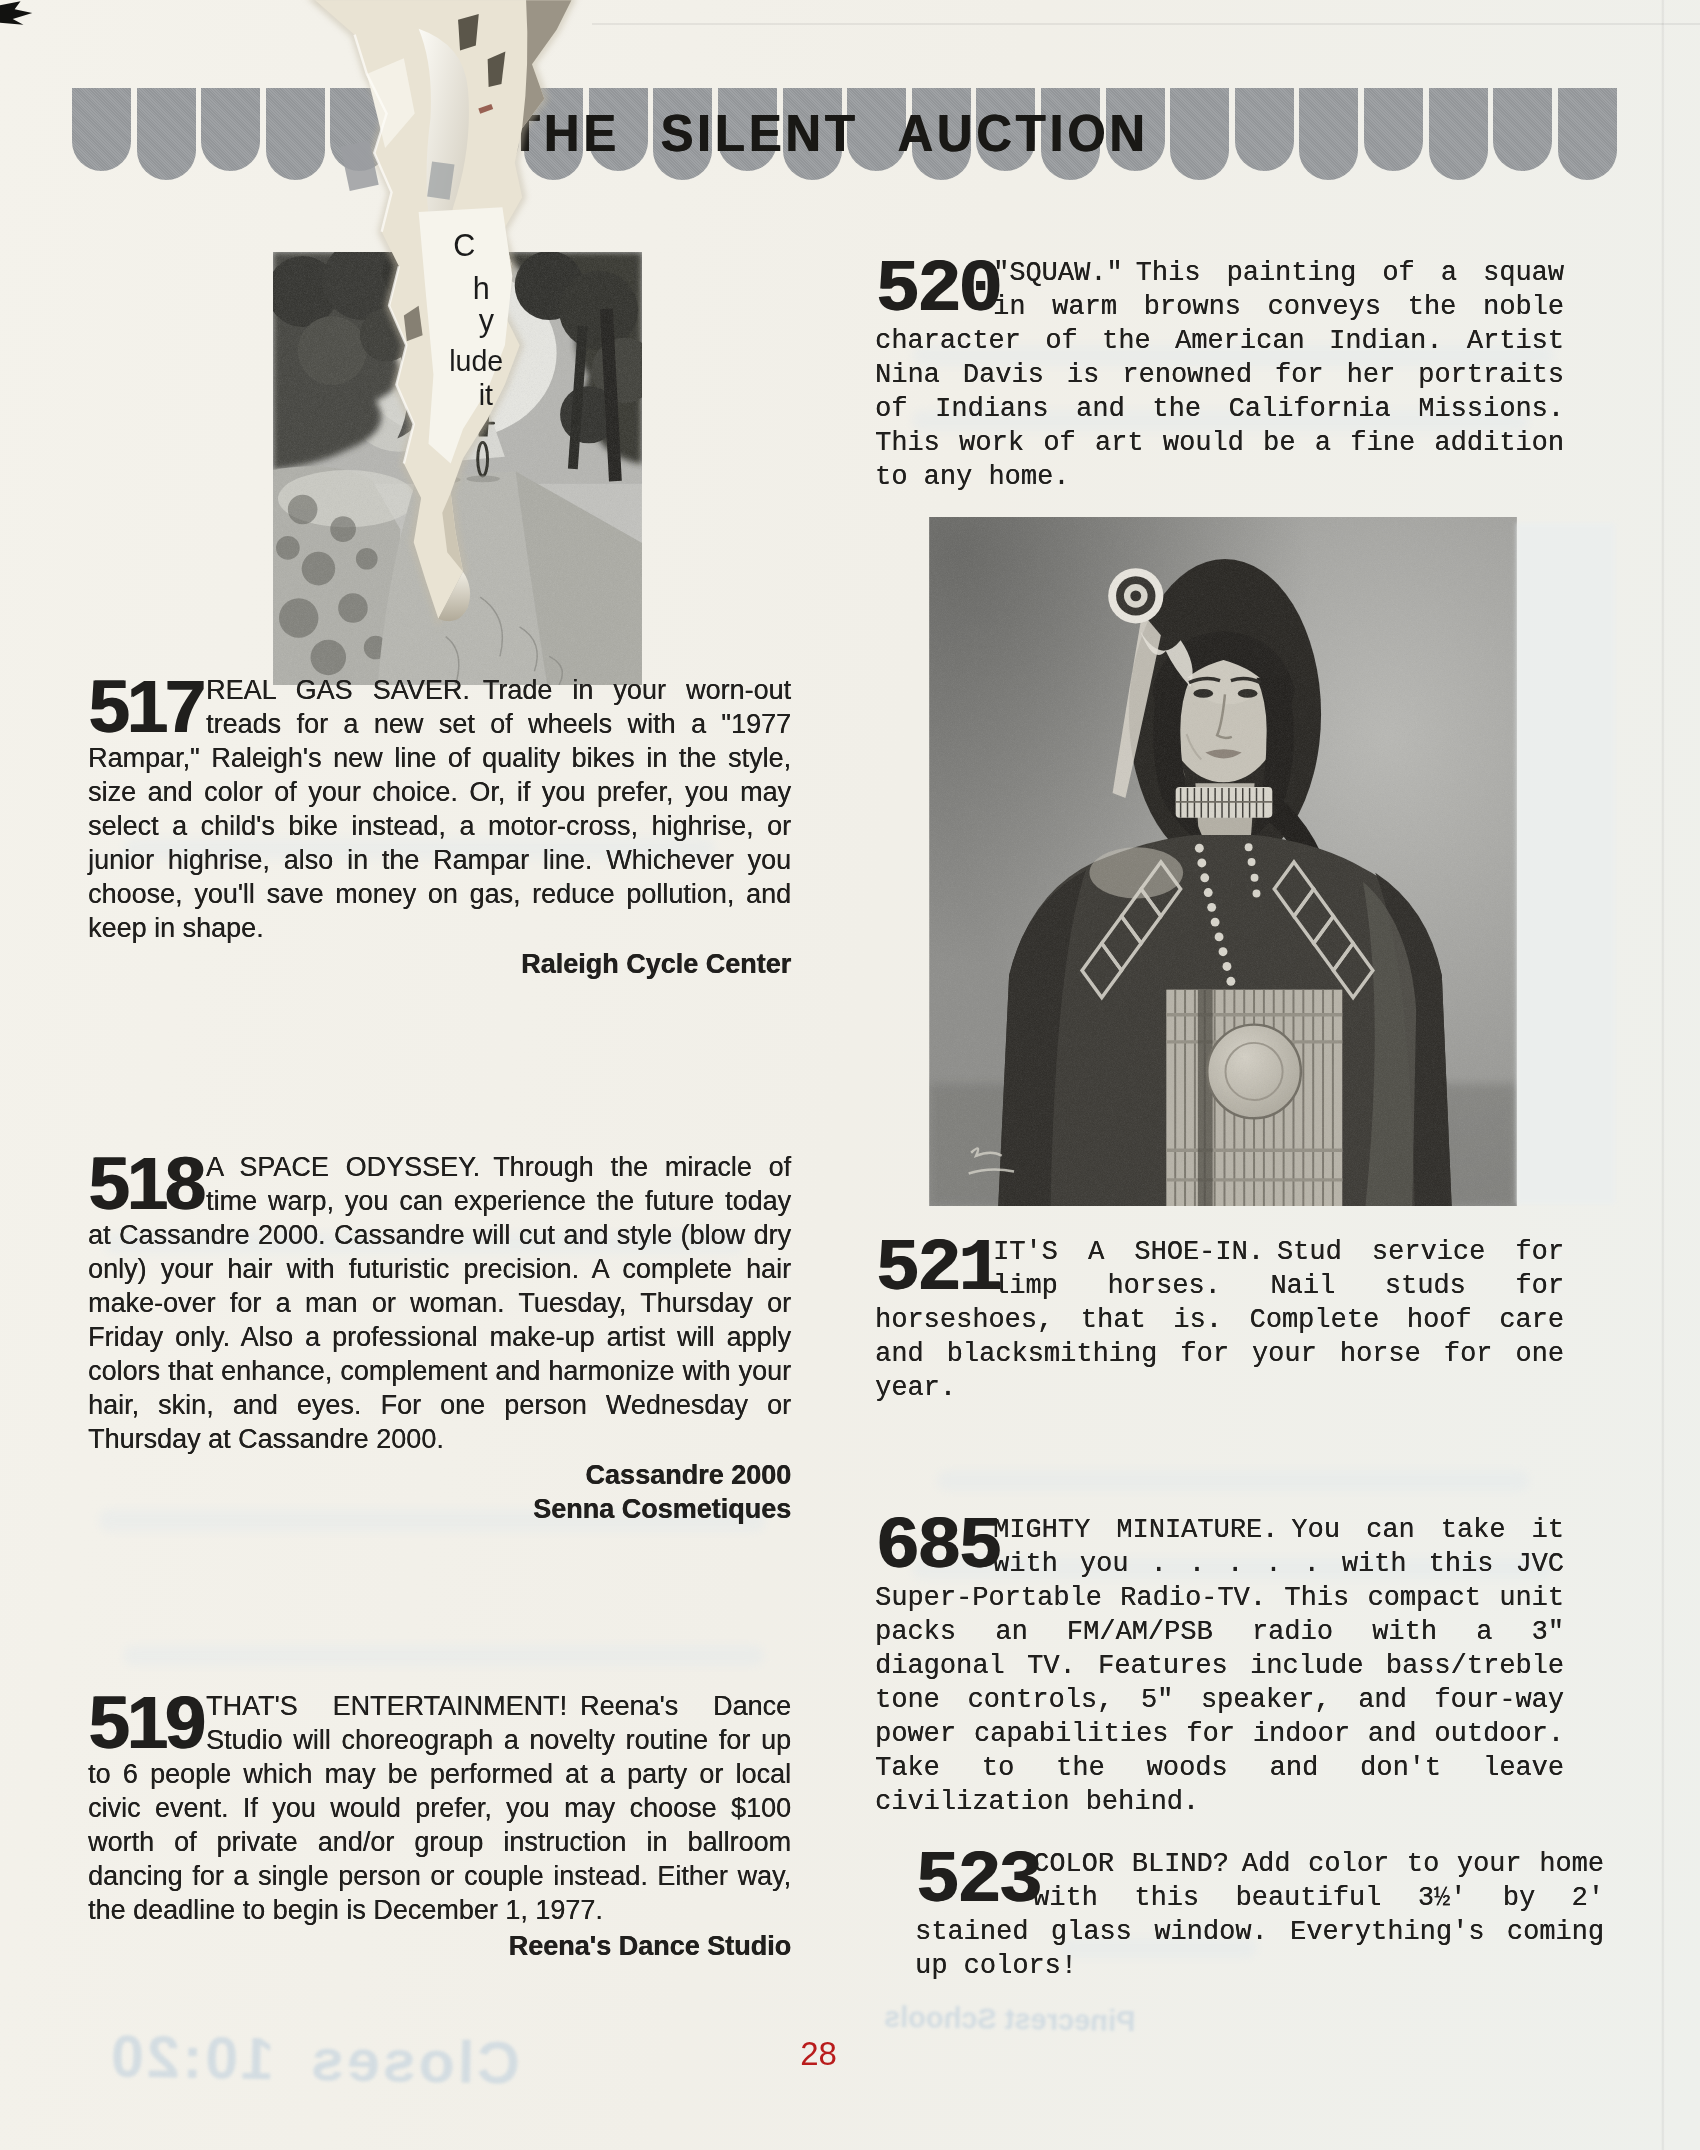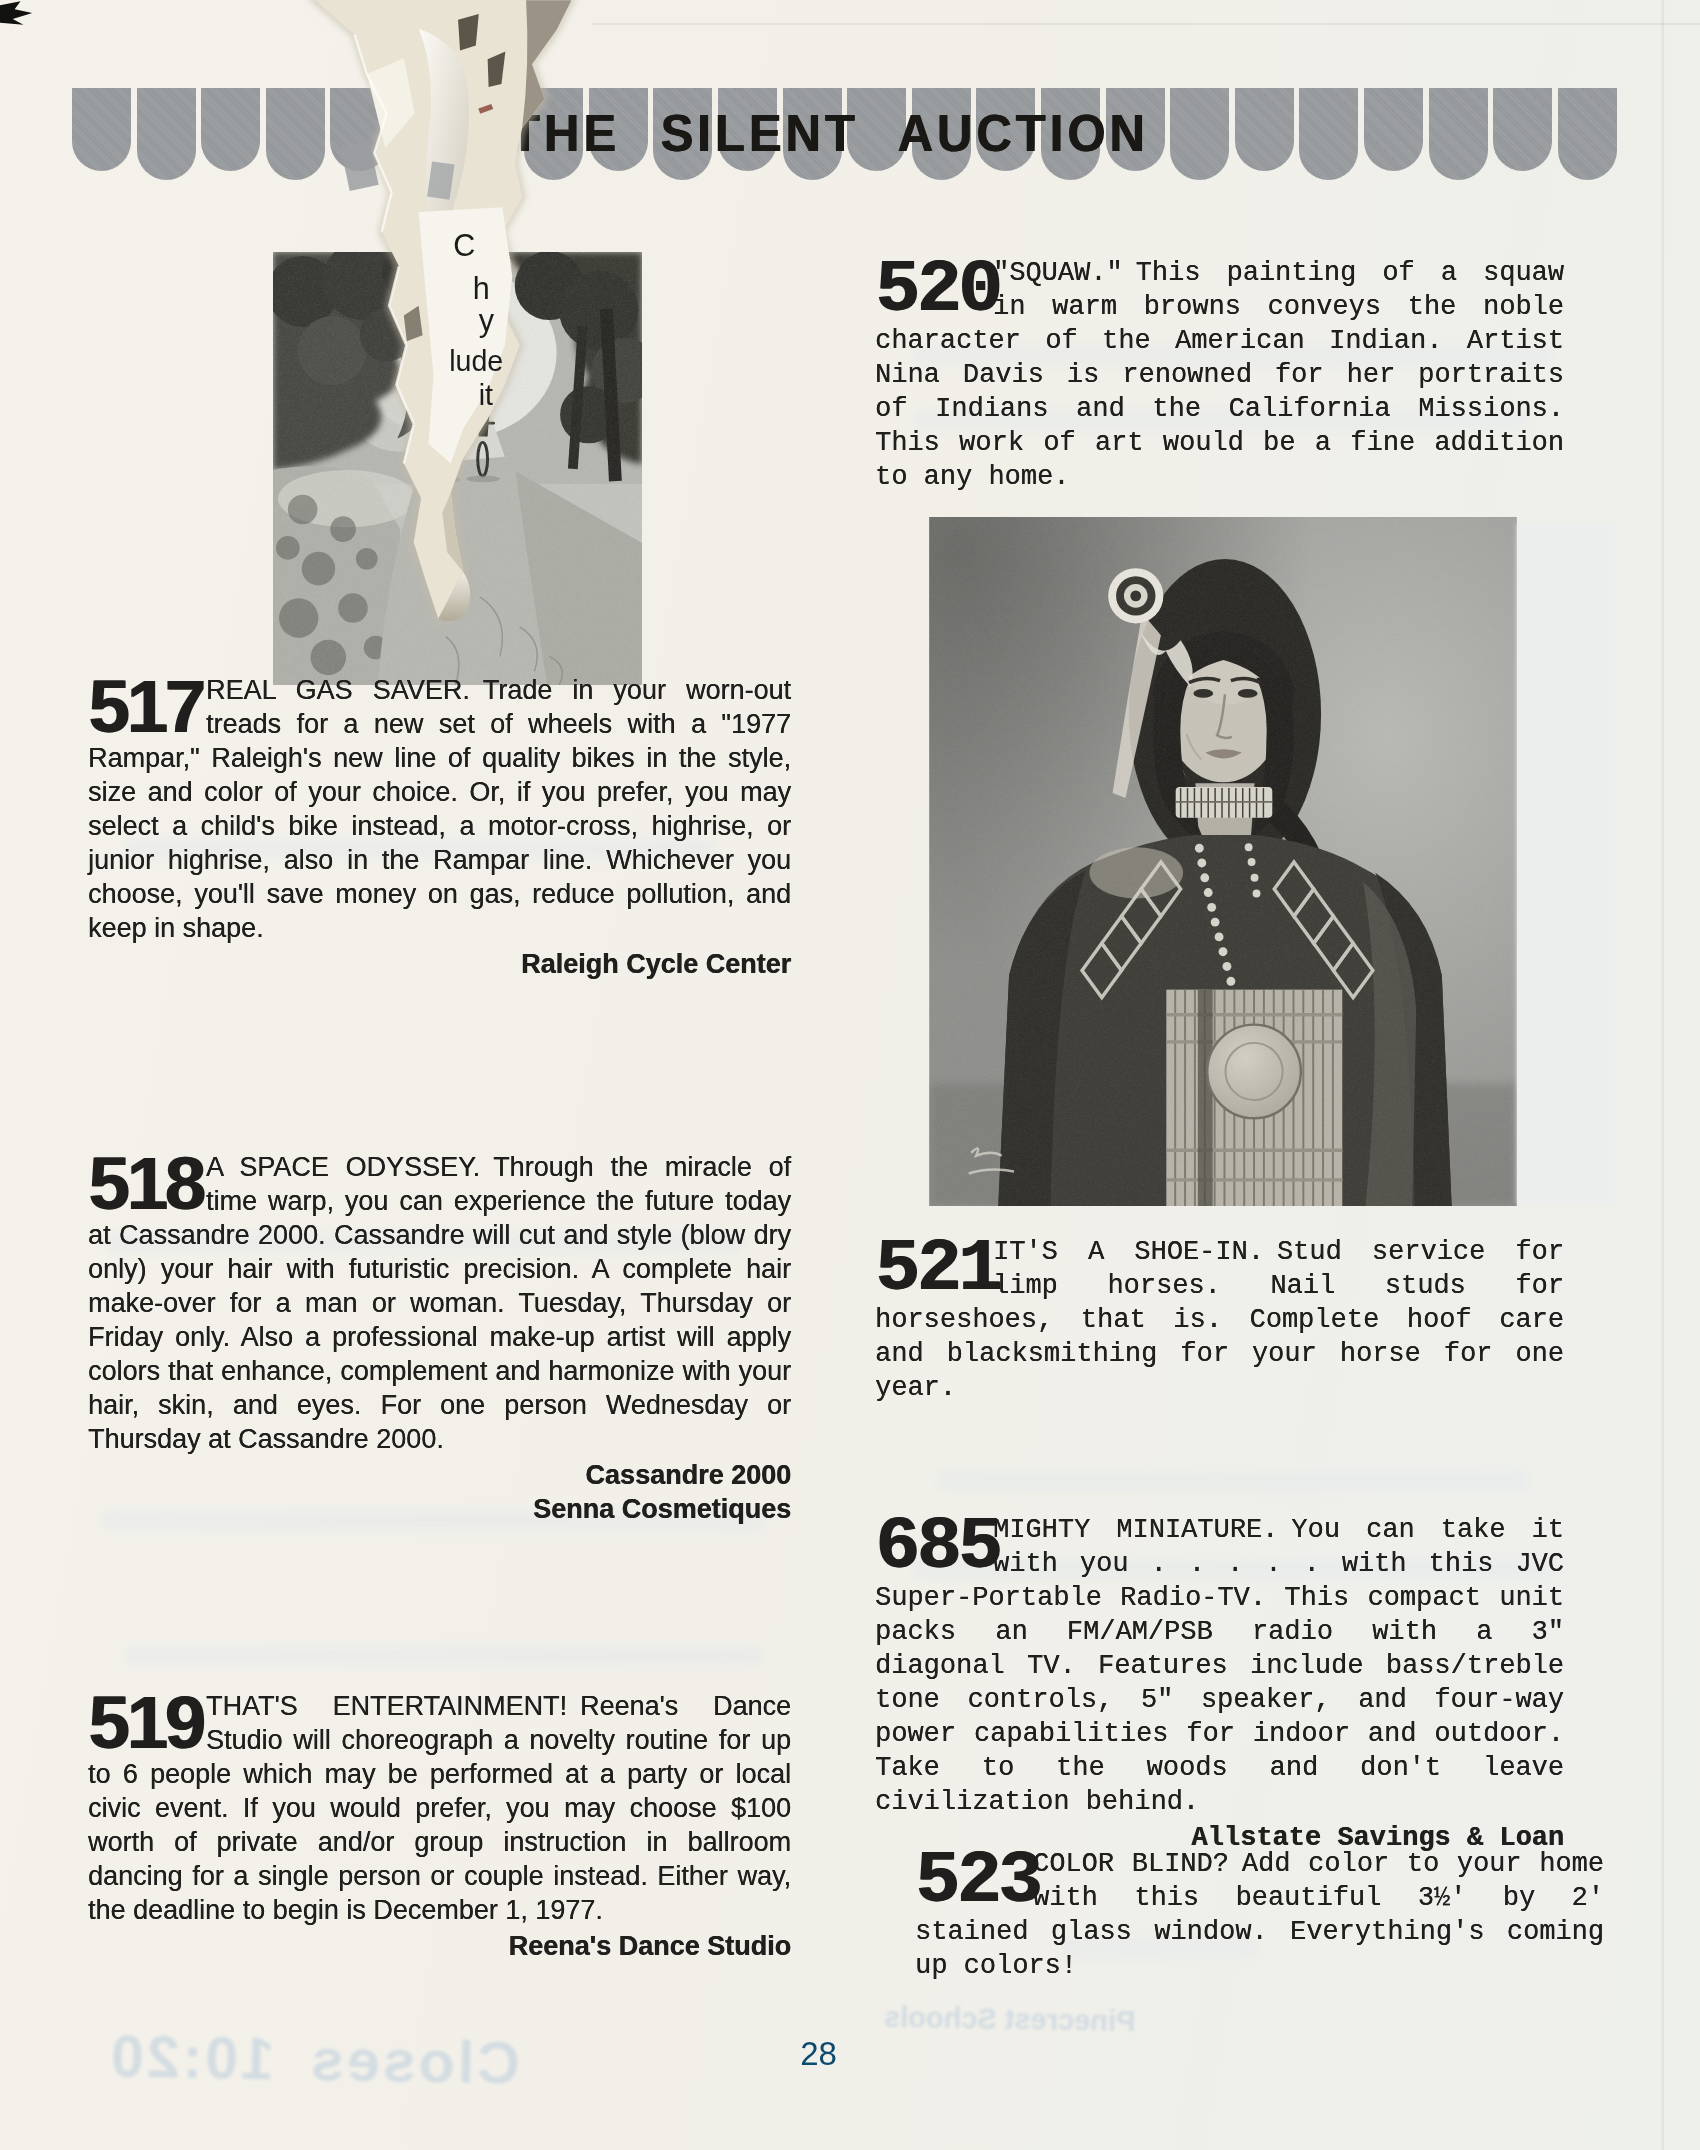--- a/index.html
+++ b/index.html
@@ -34,21 +34,21 @@
   #i520{top:256px;}  #i521{top:1235px;} #i522{top:1513px;} #i523{top:1847px;margin-left:40px;}
   
   .photo{position:absolute;left:273px;top:252px;width:369px;height:433px;}
   .painting{position:absolute;left:929px;top:517px;width:588px;height:689px;}
   .painting-ghost{position:absolute;left:1516px;top:523px;width:99px;height:681px;
     background:#e9eef0;opacity:.55;filter:blur(2px);}
   
   .tear{position:absolute;left:256px;top:0;width:345px;height:641px;pointer-events:none;}
   
   .page-number{position:absolute;left:789px;top:2036px;width:59px;text-align:center;
-    font-size:33px;line-height:1.1;color:#0c4a6e;}
+    font-size:33px;line-height:1.1;color:#b91c1c;}
   
   .ghost-text{position:absolute;font-weight:bold;color:#ccd8e0;transform:scaleX(-1) rotate(-1deg);
     filter:blur(1.5px);opacity:.8;white-space:nowrap;}
   #ghost-closes{left:108px;top:2026px;font-size:59px;letter-spacing:3px;word-spacing:15px;}
   #ghost-pinecrest{left:884px;top:2003px;font-size:29px;opacity:.85;}
   .smudge{position:absolute;background:#dde6ec;border-radius:10px;filter:blur(4.4px);opacity:.32;}
 </style>
 </head>
 <body>
 
@@ -370,21 +370,20 @@
 </article>
 
 <article class="item col-right" id="i521">
   <div class="num">521</div>
   <span class="headline">IT'S A SHOE-IN.</span><span>Stud service for limp horses. Nail studs for horseshoes, that is.  Complete hoof care and blacksmithing for your horse for one year.</span>
 </article>
 
 <article class="item col-right" id="i522">
   <div class="num">685</div>
   <span class="headline">MIGHTY MINIATURE.</span><span>You can take it with you . . . . . with this JVC Super-Portable Radio-TV.  This compact unit packs an FM/AM/PSB radio with a 3" diagonal TV.  Features include bass/treble tone controls, 5" speaker, and four-way power capabilities for indoor and outdoor.  Take to the woods and don't leave civilization behind.</span>
-  <div class="attr">Allstate Savings &amp; Loan</div>
 </article>
 
 <article class="item col-right" id="i523">
   <div class="num">523</div>
   <span class="headline">COLOR BLIND?</span><span>Add color to your home with this beautiful 3½' by 2' stained glass window.  Everything's coming up colors!</span>
 </article>
 
 <div class="page-number">28</div>
 
 <svg class="tear" viewBox="0 0 700 1300">

